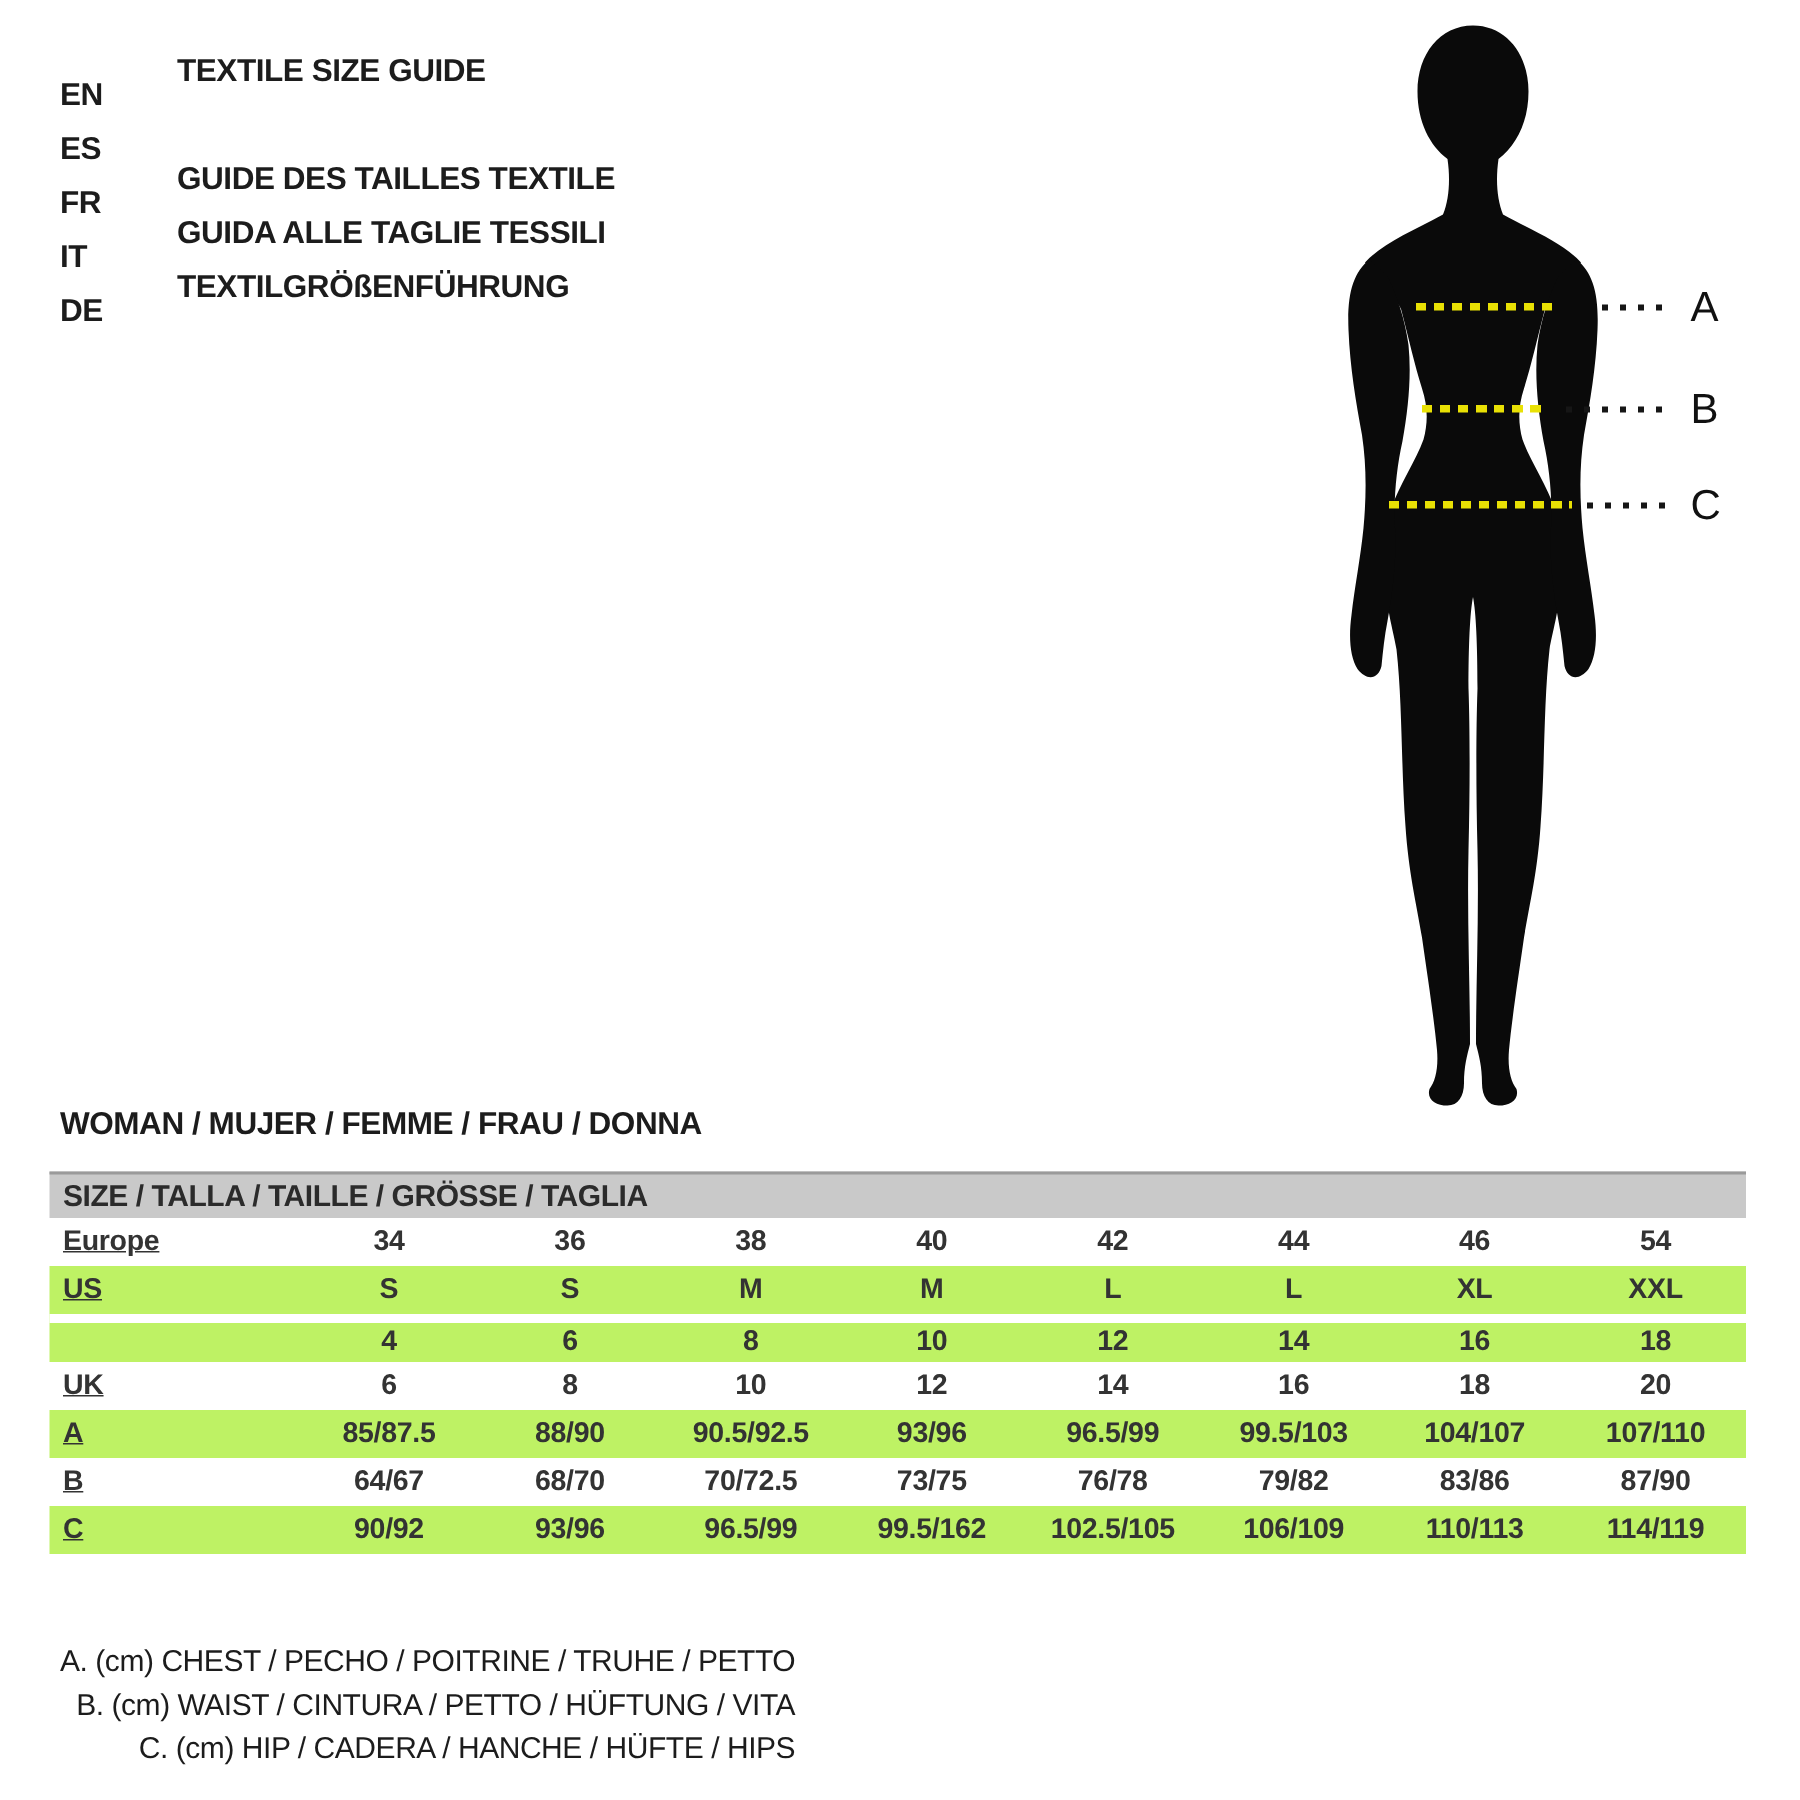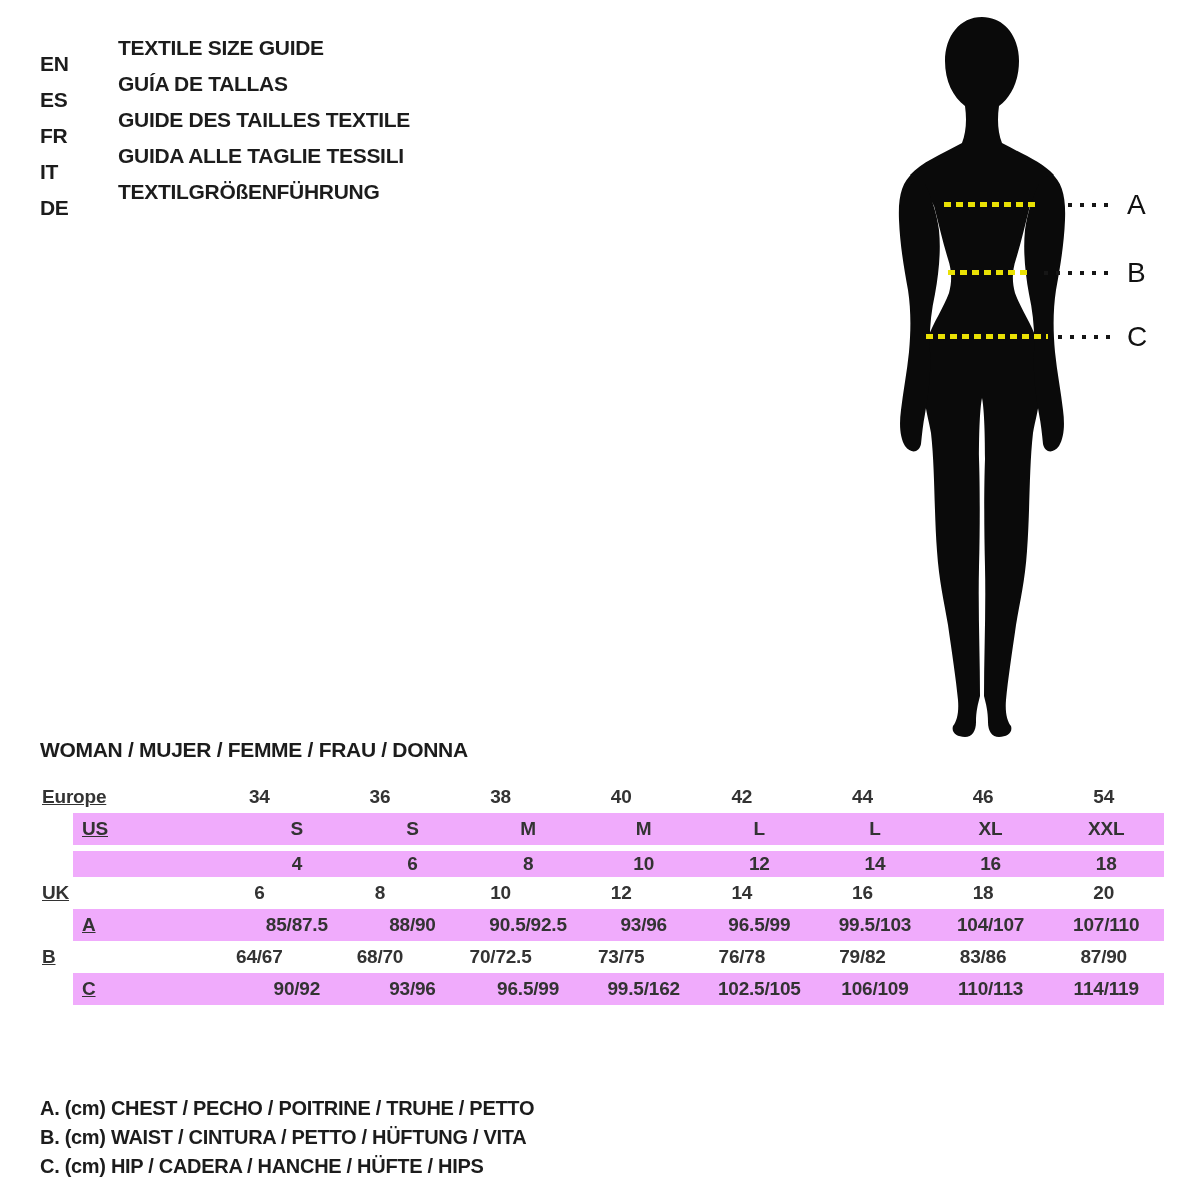--- a/index.html
+++ b/index.html
@@ -20,37 +20,36 @@
   .measure-label{position:absolute;font-size:28px;font-weight:400;color:#111;}
   
   .section-title{position:absolute;left:40px;top:738px;font-size:21px;font-weight:700;letter-spacing:-0.3px;color:#1c1c1c;}
   
   .size-table{position:absolute;left:33px;top:781px;width:1131px;}
   .thead{height:31px;line-height:31px;background:#c9c9c9;border-top:2px solid #9a9a9a;
          padding-left:9px;font-size:20px;font-weight:700;letter-spacing:-0.3px;color:#2b2b2b;box-sizing:border-box;}
   .trow{display:flex;height:32px;line-height:32px;font-size:19px;font-weight:700;letter-spacing:-0.2px;color:#333;box-sizing:border-box;}
   .trow .lbl{width:166px;padding-left:9px;box-sizing:border-box;text-decoration:underline;}
   .trow .val{flex:1 1 0;text-align:center;}
-  .shade{background:#f0abfc;margin-left:40px;}
+  .shade{background:#bef264;}
   .gaptop{border-top:6px solid #ffffff;line-height:26px;}
   
   .legend-block{position:absolute;left:40px;top:1094px;}
-  .legend-line{height:29px;line-height:29px;font-size:20px;font-weight:700;letter-spacing:-0.3px;color:#1c1c1c;}
+  .legend-line{height:29px;line-height:29px;font-size:20px;font-weight:400;letter-spacing:-0.3px;color:#1c1c1c;text-align:right;}
 </style>
 </head>
 <body>
 
 <div class="lang-block">
   <div class="lang-row">
     <span class="lang-code">EN</span>
     <span>TEXTILE SIZE GUIDE</span>
   </div>
   <div class="lang-row">
     <span class="lang-code">ES</span>
-    <span>GUÍA DE TALLAS</span>
   </div>
   <div class="lang-row">
     <span class="lang-code">FR</span>
     <span>GUIDE DES TAILLES TEXTILE</span>
   </div>
   <div class="lang-row">
     <span class="lang-code">IT</span>
     <span>GUIDA ALLE TAGLIE TESSILI</span>
   </div>
   <div class="lang-row">
@@ -107,20 +106,21 @@
 <div class="measure-line black-dots" style="left:1044px;top:271px;width:66px;"></div>
 <div class="measure-label" style="left:1127px;top:257px;">B</div>
 
 <div class="measure-line yellow-dash" style="left:926px;top:334px;width:122px;"></div>
 <div class="measure-line black-dots" style="left:1058px;top:335px;width:56px;"></div>
 <div class="measure-label" style="left:1127px;top:321px;">C</div>
 
 <div class="section-title">WOMAN / MUJER / FEMME / FRAU / DONNA</div>
 
 <div class="size-table">
+  <div class="thead">SIZE / TALLA / TAILLE / GRÖSSE / TAGLIA</div>
 
   <div class="trow">
     <span class="lbl">Europe</span>
     <span class="val">34</span>
     <span class="val">36</span>
     <span class="val">38</span>
     <span class="val">40</span>
     <span class="val">42</span>
     <span class="val">44</span>
     <span class="val">46</span>

